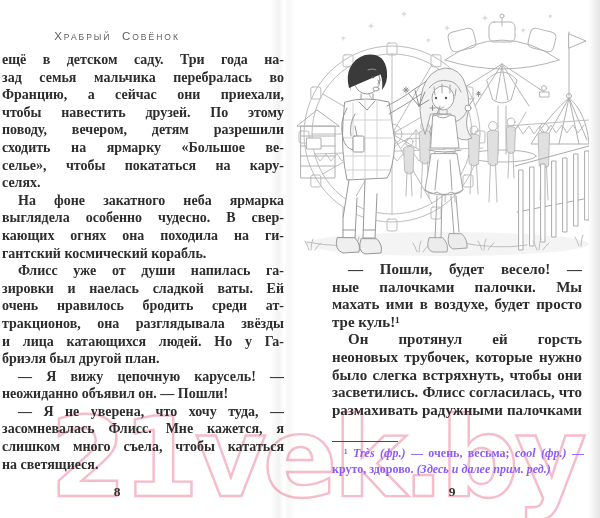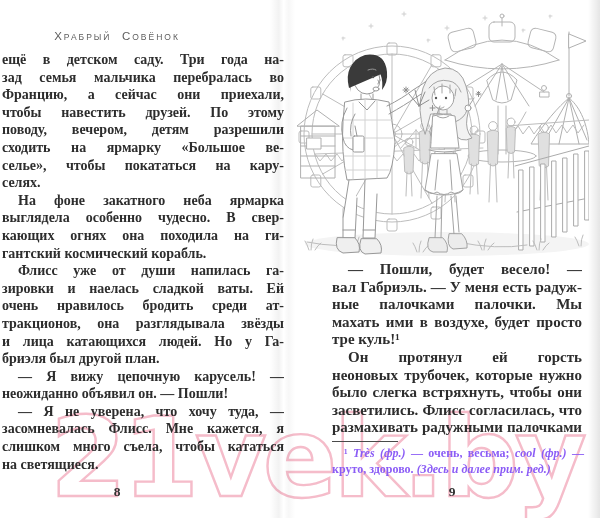--- a/index.html
+++ b/index.html
@@ -289,21 +289,20 @@
           <path d="M106,88 h6 M109,85 v6 M107,86 l4,4 M111,86 l-4,4"></path>
           <path d="M133,106 h5 M135.5,103.5 v5"></path>
           <path d="M179,92 h5 M181.5,89.5 v5 M180,90 l3,3 M183,90 l-3,3"></path>
         </g>
 
       </g>
     </svg>
 
     <div class="ptext right-col">
         <div class="tline ind">— Пошли, будет весело! — настаи-</div>
-        <div class="tline">вал Габриэль. — У меня есть радуж-</div>
         <div class="tline">ные палочками палочки. Мы сможем</div>
         <div class="tline">махать ими в воздухе, будет просто</div>
         <div class="tline end">тре куль!¹</div>
         <div class="tline ind">Он протянул ей горсть прозрачных</div>
         <div class="tline">неоновых трубочек, которые нужно</div>
         <div class="tline">было слегка встряхнуть, чтобы они</div>
         <div class="tline">засветились. Флисс согласилась, что</div>
         <div class="tline">размахивать радужными палочками</div>
       </div>
     <div class="fnrule"></div>

